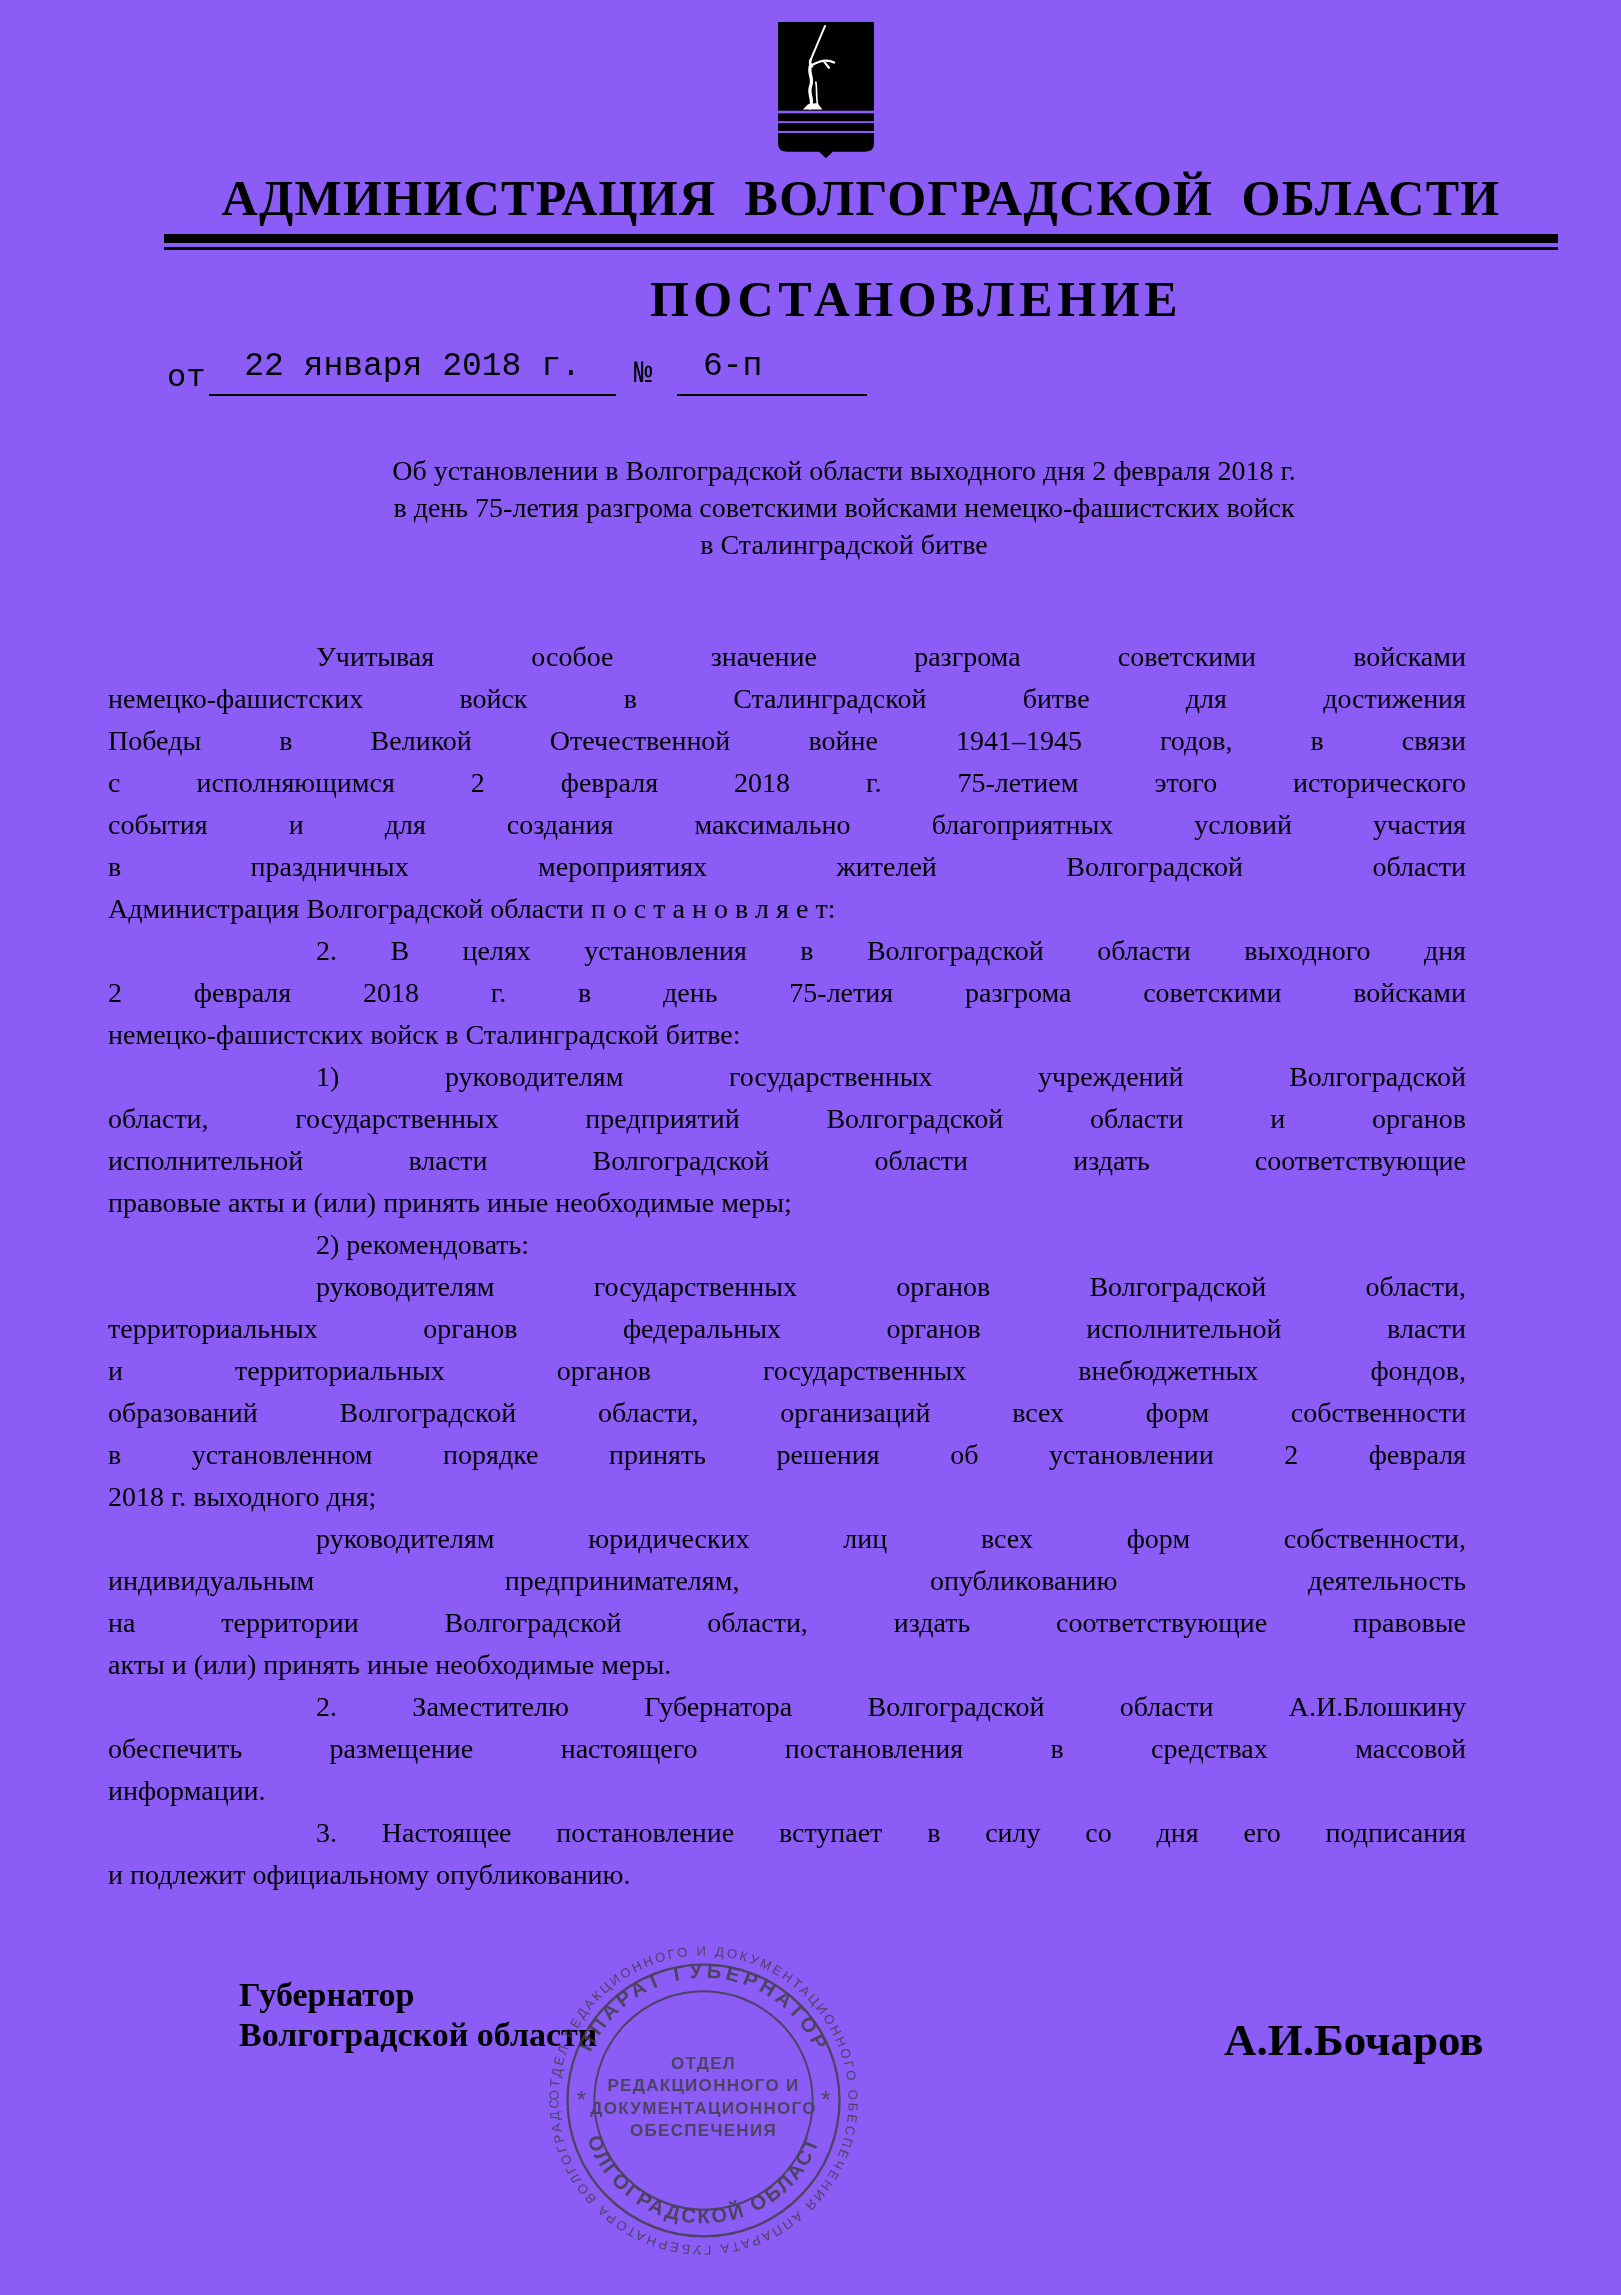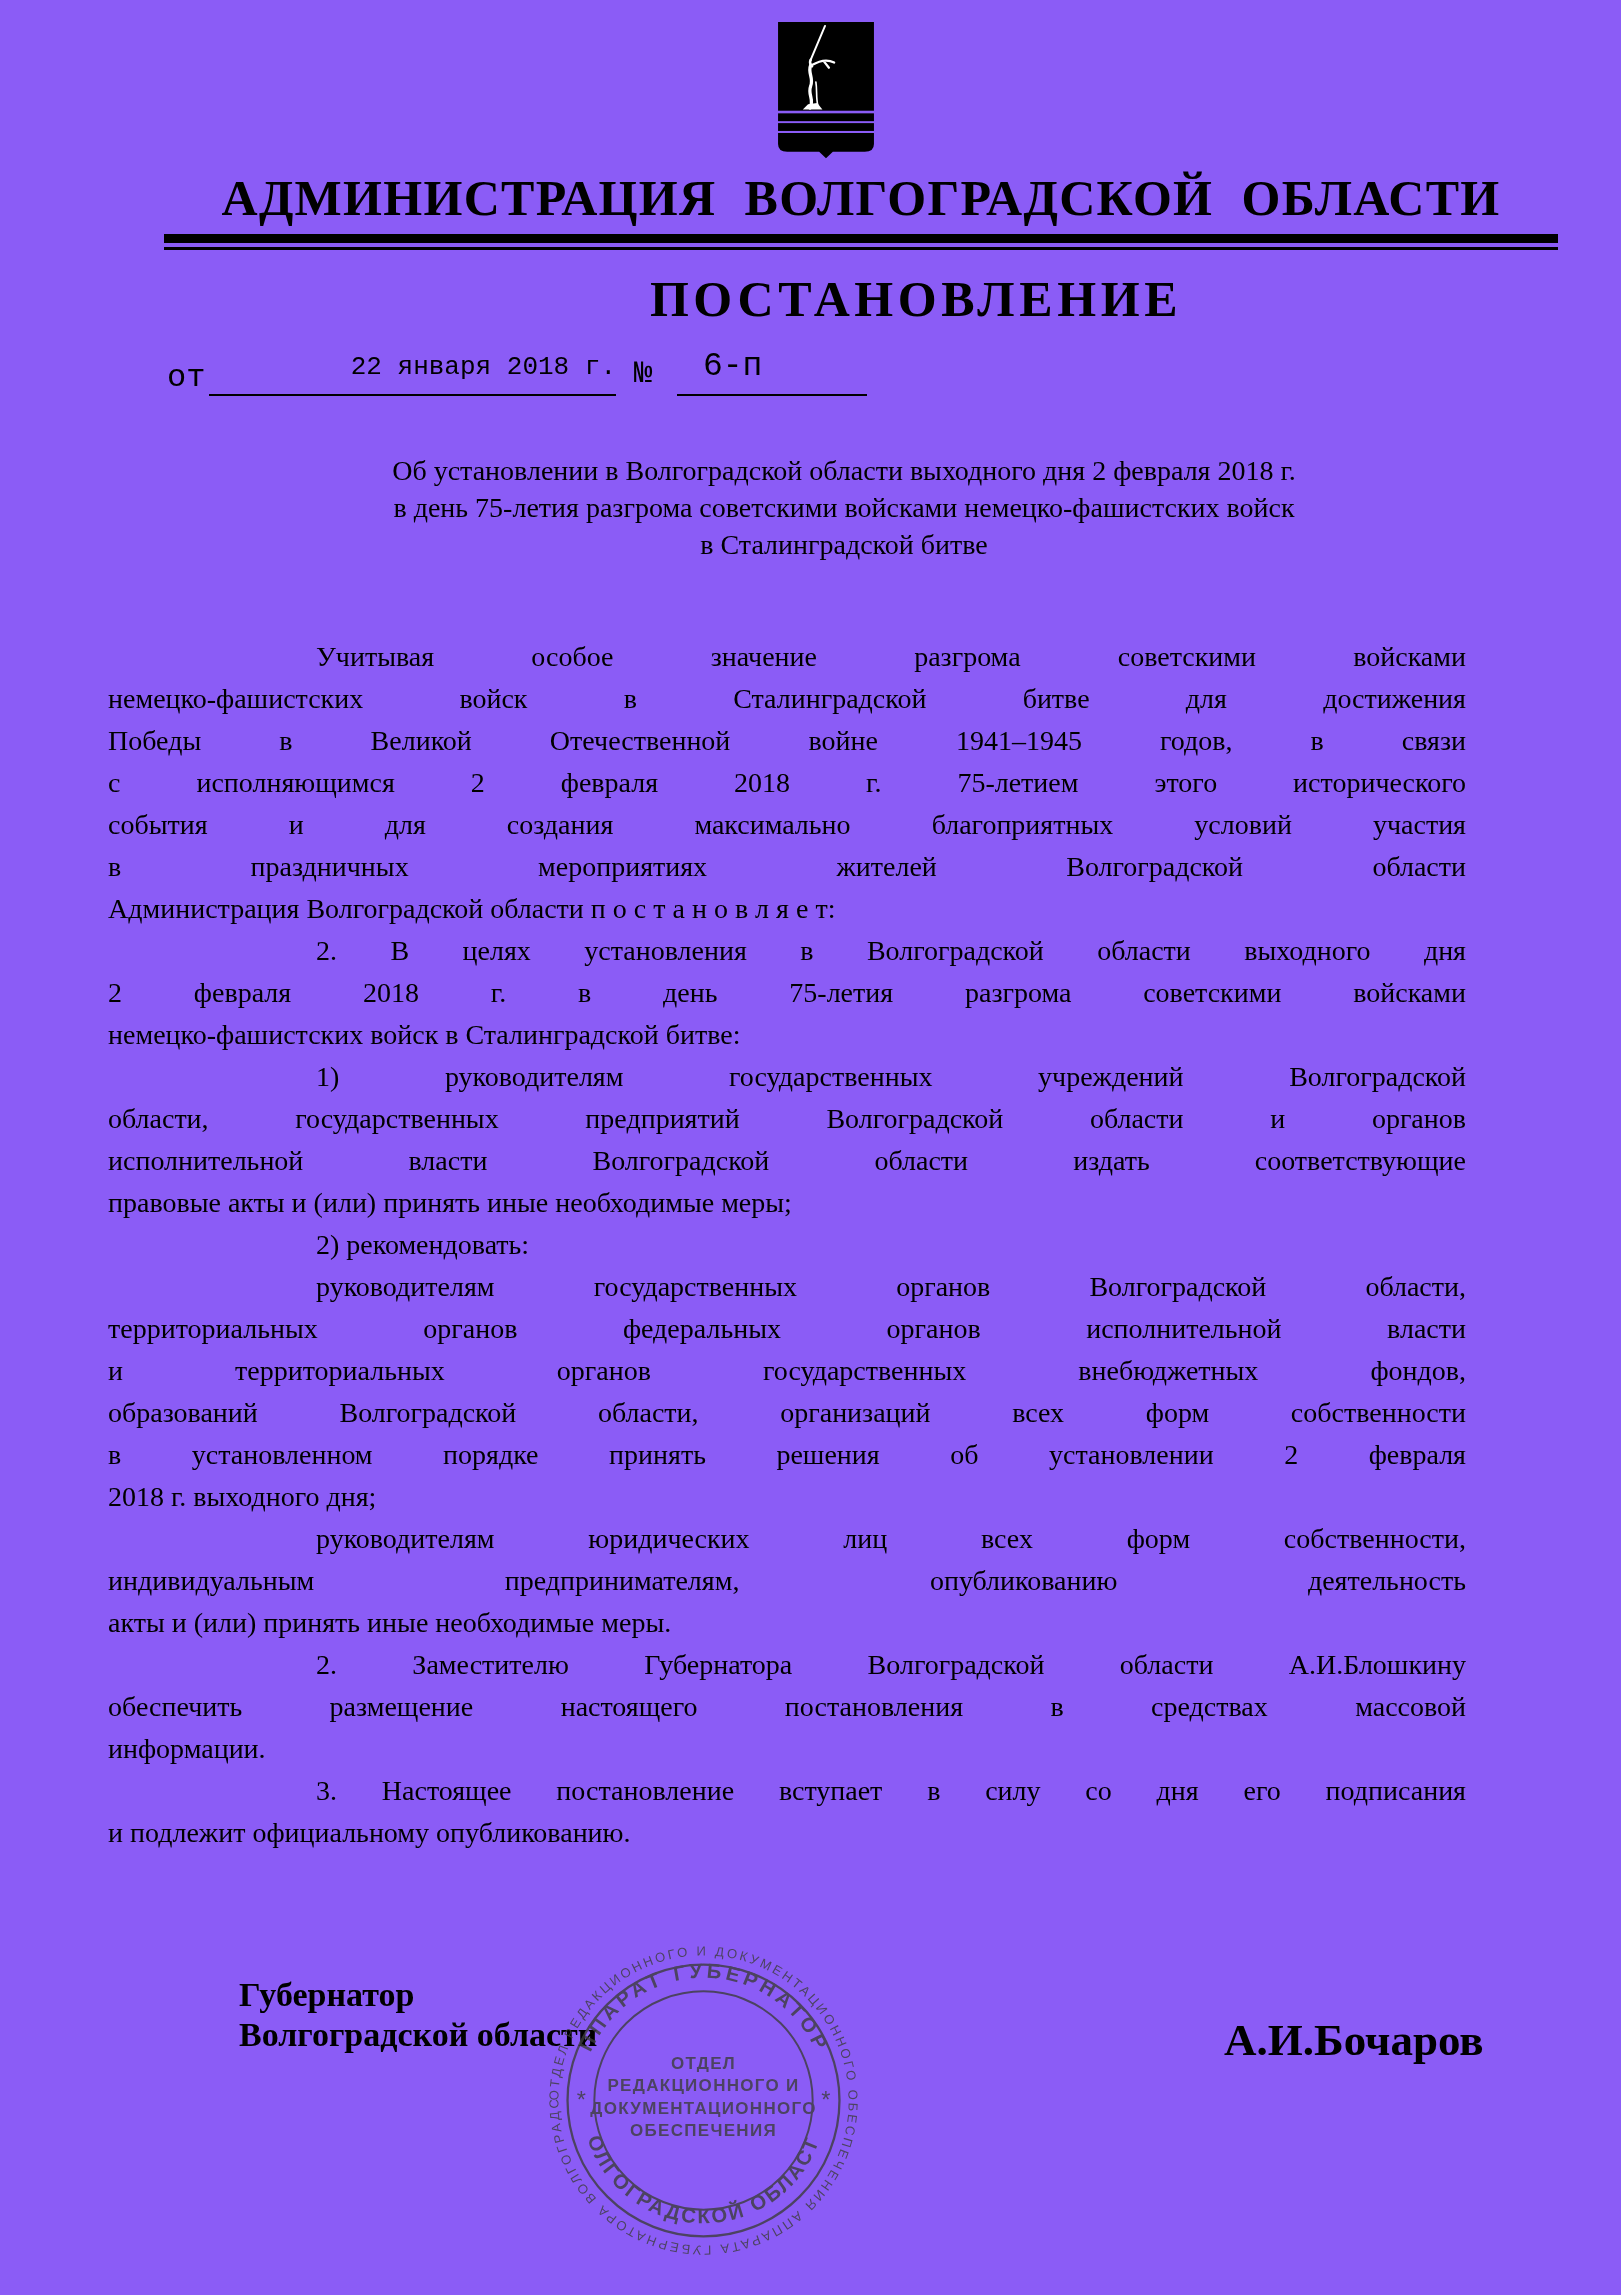--- a/index.html
+++ b/index.html
@@ -23,21 +23,21 @@
   .rule-thin{position:absolute;left:164px;top:247px;width:1394px;height:3.3px;background:#000;}
   .doc-type{
     position:absolute;left:105px;top:270px;width:1622px;
     text-align:center;font-size:50px;font-weight:bold;letter-spacing:4.6px;white-space:nowrap;
   }
   
   .dateline{position:absolute;left:0;top:0;width:100%;font-family:"Liberation Mono","DejaVu Sans Mono",monospace;}
   .from-label{position:absolute;left:167px;top:359px;font-size:32px;}
   .date-field{
     position:absolute;left:209px;top:346px;width:407px;height:48px;
-    border-bottom:2.6px solid #000;text-align:right;font-size:26px;line-height:42px;white-space:nowrap;
+    border-bottom:2.6px solid #000;text-align:center;font-size:33px;line-height:42px;white-space:nowrap;
   }
   .num-label{position:absolute;left:634px;top:356px;font-size:31px;}
   .num-field{
     position:absolute;left:677px;top:346px;width:164px;height:48px;
     border-bottom:2.6px solid #000;text-align:left;padding-left:26px;font-size:33px;line-height:42px;white-space:nowrap;
   }
   
   .doc-title{position:absolute;left:196px;top:452px;width:1296px;font-size:28px;}
   .tline{height:37px;line-height:37px;text-align:center;white-space:nowrap;}
   
@@ -119,20 +119,21 @@
     <div class="bline end">правовые акты и (или) принять иные необходимые меры;</div>
     <div class="bline indent end">2) рекомендовать:</div>
     <div class="bline indent">руководителям государственных органов Волгоградской области,</div>
     <div class="bline">территориальных органов федеральных органов исполнительной власти</div>
     <div class="bline">и территориальных органов государственных внебюджетных фондов,</div>
     <div class="bline">образований Волгоградской области, организаций всех форм собственности</div>
     <div class="bline">в установленном порядке принять решения об установлении 2 февраля</div>
     <div class="bline end">2018 г. выходного дня;</div>
     <div class="bline indent">руководителям юридических лиц всех форм собственности,</div>
     <div class="bline">индивидуальным предпринимателям, опубликованию деятельность</div>
+    <div class="bline">на территории Волгоградской области, издать соответствующие правовые</div>
     <div class="bline end">акты и (или) принять иные необходимые меры.</div>
     <div class="bline indent">2. Заместителю Губернатора Волгоградской области А.И.Блошкину</div>
     <div class="bline">обеспечить размещение настоящего постановления в средствах массовой</div>
     <div class="bline end">информации.</div>
     <div class="bline indent">3. Настоящее постановление вступает в силу со дня его подписания</div>
     <div class="bline end">и подлежит официальному опубликованию.</div>
   </div>
 
   <div class="sig-post">
     <div>Губернатор</div>

